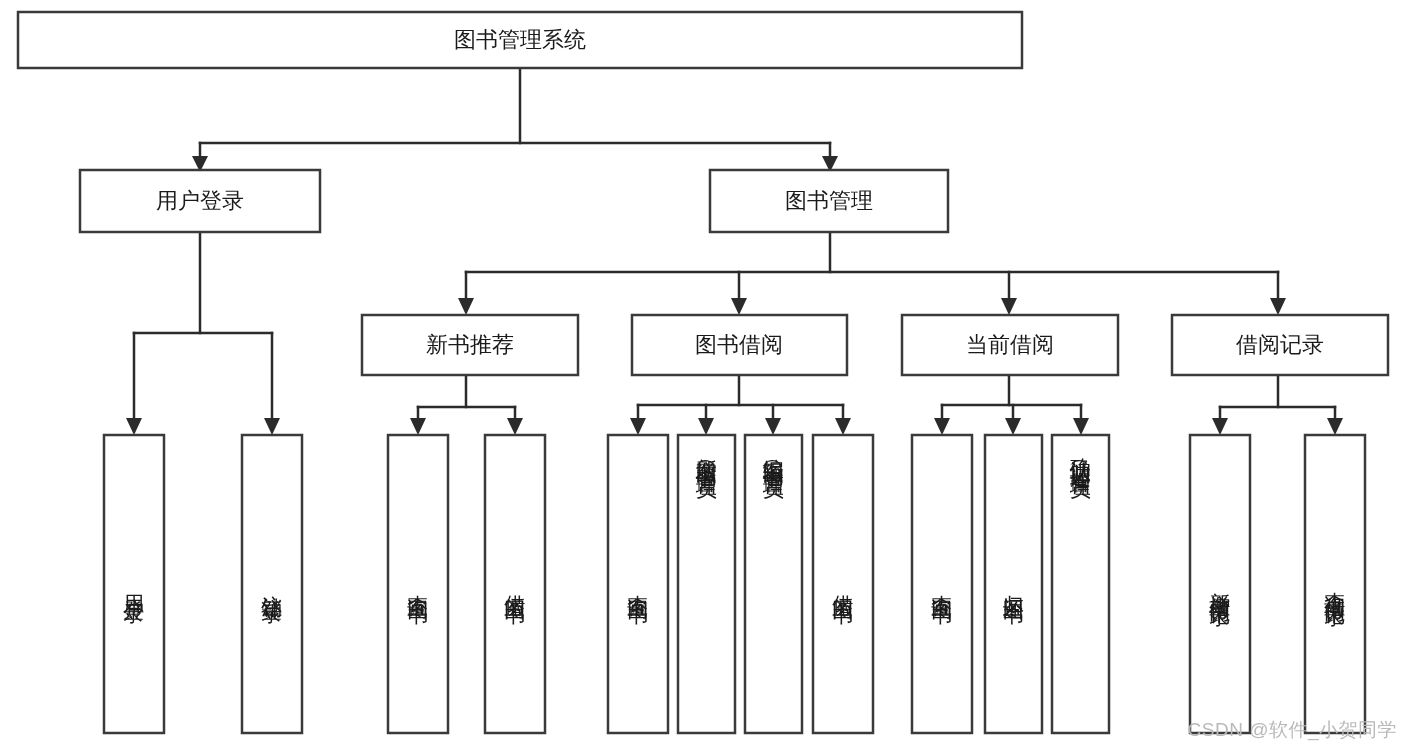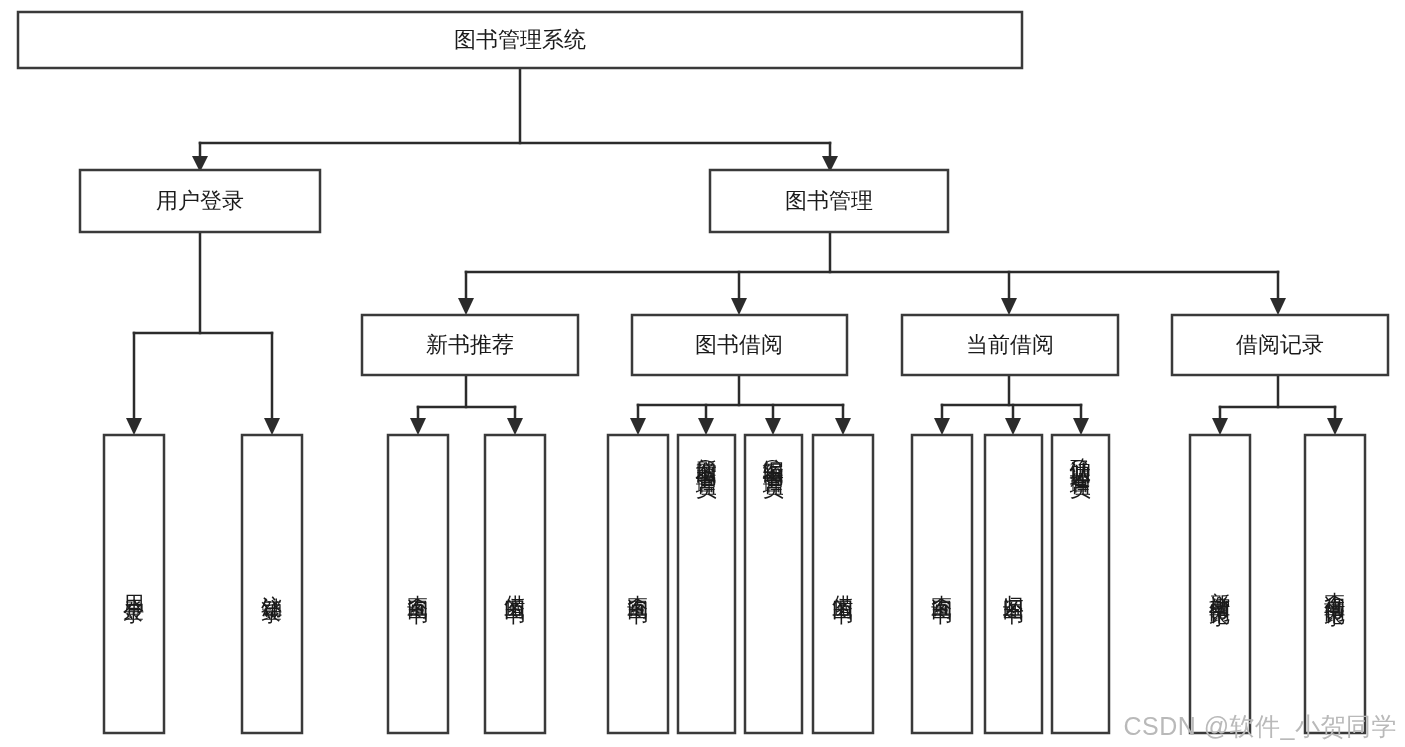--- a/index.html
+++ b/index.html
@@ -63,21 +63,21 @@
     line-height: 1.32;
     letter-spacing: 3px;
     color: #1a1a1a;
     white-space: nowrap;
   }
   #watermark {
     position: absolute;
     right: 8px;
     bottom: 4px;
     font-family: "Liberation Sans", "DejaVu Sans", sans-serif;
-    font-size: 25px;
+    font-size: 19px;
     color: #b9b9b9;
     letter-spacing: 0.5px;
     user-select: none;
   }
 </style>
 </head>
 <body>
 
 <div id="diagram-root">
 

